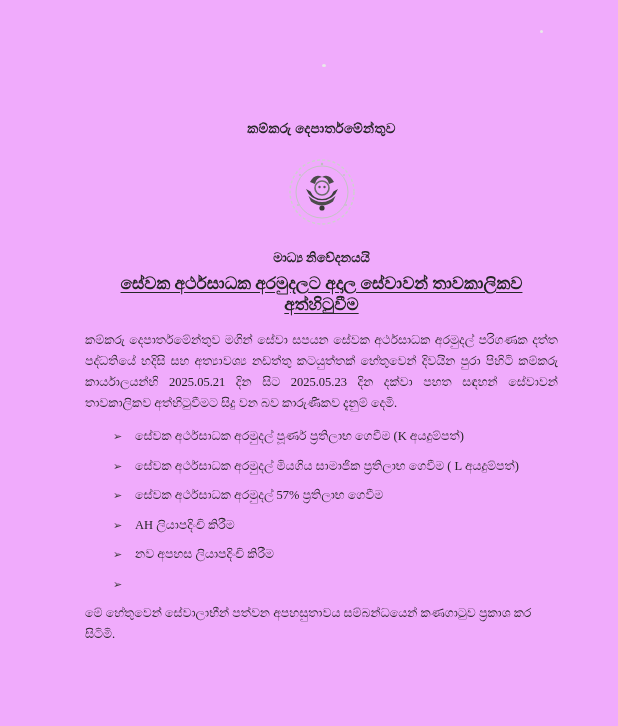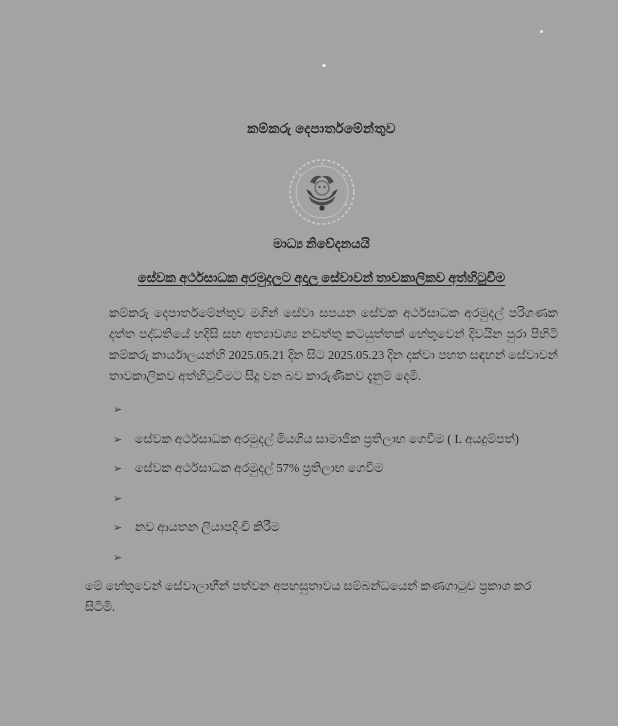--- a/index.html
+++ b/index.html
@@ -5,21 +5,21 @@
 <style>
   html, body {
     margin: 0;
     padding: 0;
     background: #ffffff;
   }
   .page {
     position: relative;
     width: 618px;
     height: 726px;
-    background: #a3a3a3;
+    background: #f0abfc;
     color: #262626;
     font-family: "Liberation Serif", "DejaVu Serif", serif;
     font-size: 12.5px;
     line-height: 21px;
     overflow: hidden;
     box-sizing: border-box;
     padding: 118px 60px 0 85px;
   }
   .centered { text-align: center; }
   .dept-header {
@@ -31,33 +31,32 @@
     margin: 14px auto 2px auto;
     width: 76px;
     height: 78px;
     display: flex;
     align-items: center;
     justify-content: center;
   }
   .media-release {
     font-weight: bold;
     font-size: 13px;
-    margin-top: 2px;
+    margin-top: 16px;
   }
   .doc-title {
     font-weight: bold;
-    font-size: 13px;
+    font-size: 17px;
     text-decoration: underline;
     text-underline-offset: 3px;
-    margin-top: 13px;
+    margin-top: 5px;
   }
   .para {
     text-align: justify;
     margin-top: 15px;
-    margin-left: 24px;
   }
   .para-3 {
     text-align: left;
   }
   ul.service-list {
     list-style: none;
     margin: 12px 0 0 0;
     padding: 0 0 0 28px;
   }
   ul.service-list li {
@@ -114,35 +113,37 @@
 
   <div class="centered media-release">මාධ්‍ය නිවේදනයයි</div>
 
   <div class="centered doc-title">සේවක අර්ථසාධක අරමුදලට අදාල සේවාවන් තාවකාලිකව අත්හිටුවීම</div>
 
   <div class="para">කම්කරු දෙපාර්තමේන්තුව මගින් සේවා සපයන සේවක අර්ථසාධක අරමුදල් පරිගණක දත්ත පද්ධතියේ හදිසි සහ අත්‍යාවශ්‍ය නඩත්තු කටයුත්තක් හේතුවෙන් දිවයින පුරා පිහිටි කම්කරු කාර්යාලයන්හි 2025.05.21 දින සිට 2025.05.23 දින දක්වා පහත සඳහන් සේවාවන් තාවකාලිකව අත්හිටුවීමට සිදු වන බව කාරුණිකව දැනුම් දෙමි.</div>
 
   <ul class="service-list">
     <li>
       <span class="bullet-marker">➢</span>
+      <span>සේවක අර්ථසාධක අරමුදල් පූර්ණ ප්‍රතිලාභ ගෙවීම (K අයදුම්පත්)</span>
     </li>
     <li>
       <span class="bullet-marker">➢</span>
       <span>සේවක අර්ථසාධක අරමුදල් මියගිය සාමාජික ප්‍රතිලාභ ගෙවීම ( L අයදුම්පත්)</span>
     </li>
     <li>
       <span class="bullet-marker">➢</span>
       <span>සේවක අර්ථසාධක අරමුදල් 57% ප්‍රතිලාභ ගෙවීම</span>
     </li>
     <li>
       <span class="bullet-marker">➢</span>
+      <span>AH ලියාපදිංචි කිරීම</span>
     </li>
     <li>
       <span class="bullet-marker">➢</span>
-      <span>නව ආයතන ලියාපදිංචි කිරීම</span>
+      <span>නව අපහස ලියාපදිංචි කිරීම</span>
     </li>
     <li>
       <span class="bullet-marker">➢</span>
     </li>
   </ul>
 
 
   <div class="para-3">මේ හේතුවෙන් සේවාලාභීන් පත්වන අපහසුතාවය සම්බන්ධයෙන් කණගාටුව ප්‍රකාශ කර සිටිමි.</div>
 
   <div class="scan-speck" style="left:322px; top:64px; width:4px; height:3px;"></div>

